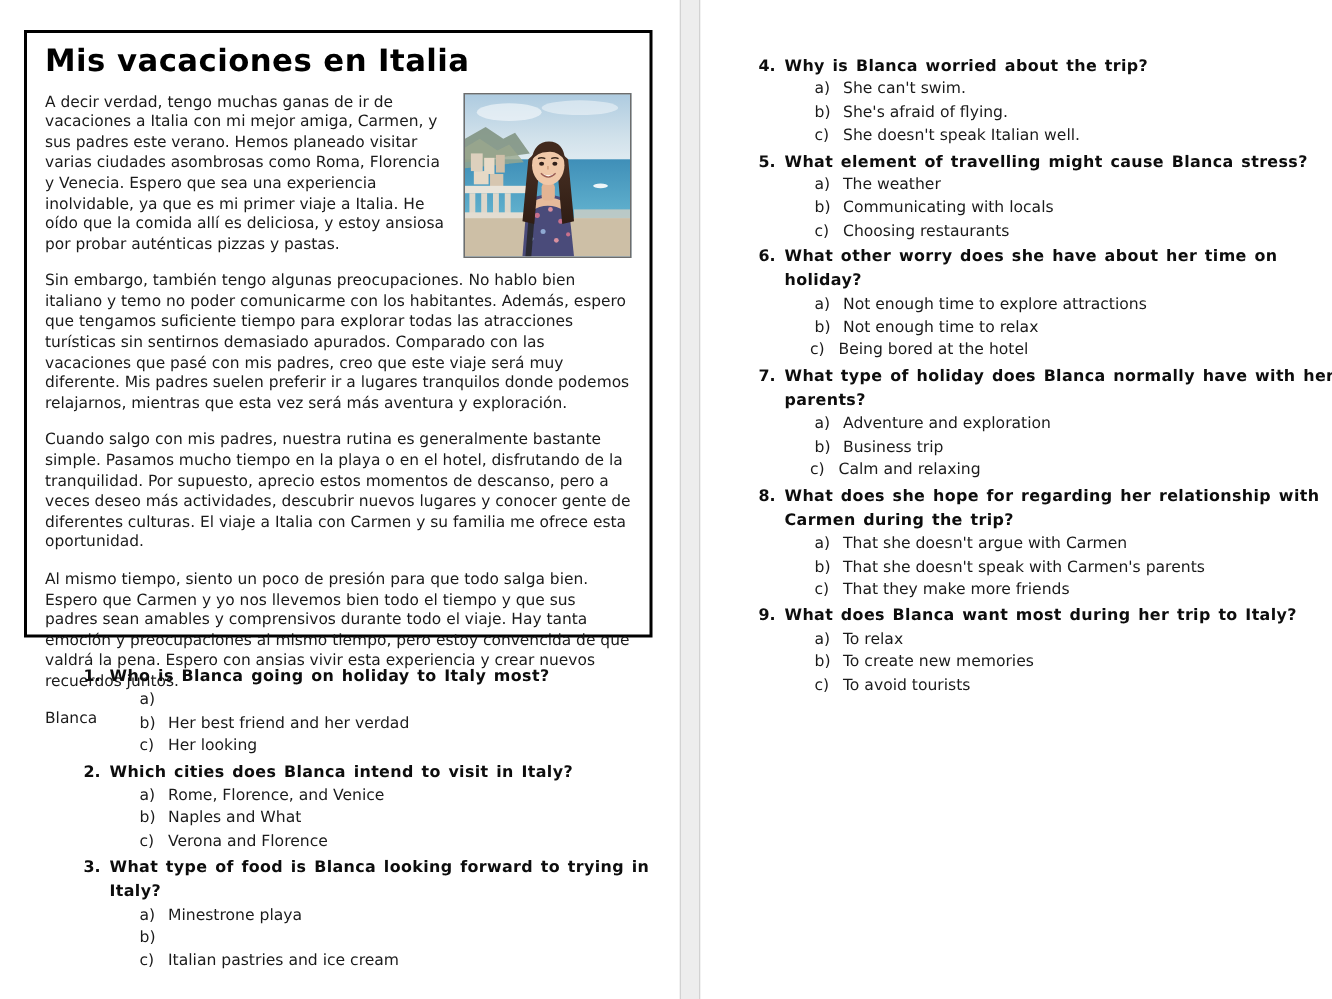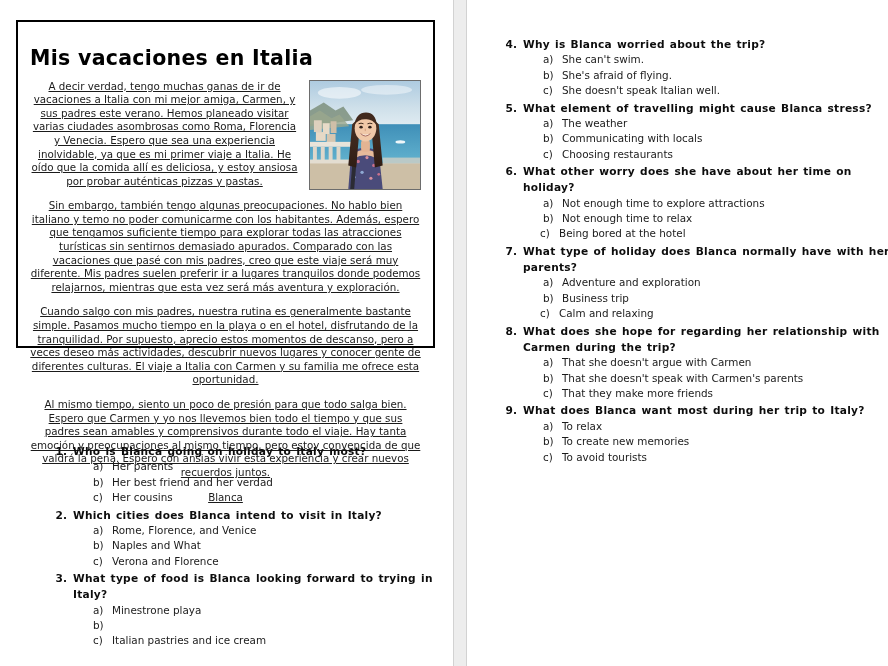--- a/index.html
+++ b/index.html
@@ -42,25 +42,25 @@
     box-sizing: border-box;
     flex: 0 0 14px;
   }
 
   
   .text-box {
     position: absolute;
     left: 16px;
     top: 20px;
     width: 419px;
-    height: 328px;
+    height: 405px;
     border: 2px solid #000000;
     box-sizing: border-box;
     background: #ffffff;
-    padding: 22px 10px 6px 10px;
+    padding: 4px 10px 6px 10px;
   }
 
   .article-title {
     font-family: "DejaVu Sans", sans-serif;
     font-weight: bold;
     font-size: 20.5px;
     letter-spacing: 0.3px;
     line-height: 1.1;
     margin: 3px 0 10px 2px;
     color: #000;
@@ -68,22 +68,21 @@
 
   .article-body {
     font-family: "DejaVu Sans", sans-serif;
     font-size: 10.3px;
     line-height: 13.6px;
     color: #1a1a1a;
     margin: 0 2px;
   }
   .article-body p {
     margin: 0 0 11px 0;
-    text-align: center;
-    text-decoration: underline;
+    text-align: left;
   }
   .article-body p.signature {
     margin-top: 0;
     margin-bottom: 0;
   }
 
   
   .photo-frame {
     float: right;
     width: 112px;
@@ -269,29 +268,28 @@
     <ol class="questions questions-left">
 
       <li class="q-item">
         <div class="q-line">
           <span class="q-num">1.</span>
           <span class="q-text">Who is Blanca going on holiday to Italy most?</span>
         </div>
         <ul class="options">
           <li class="opt-line">
             <span class="opt-letter">a)</span>
-            <span class="opt-text">Her parents</span>
           </li>
           <li class="opt-line">
             <span class="opt-letter">b)</span>
             <span class="opt-text">Her best friend and her verdad</span>
           </li>
           <li class="opt-line">
             <span class="opt-letter">c)</span>
-            <span class="opt-text">Her cousins</span>
+            <span class="opt-text">Her looking</span>
           </li>
         </ul>
       </li>
 
       <li class="q-item">
         <div class="q-line">
           <span class="q-num">2.</span>
           <span class="q-text">Which cities does Blanca intend to visit in Italy?</span>
         </div>
         <ul class="options">

